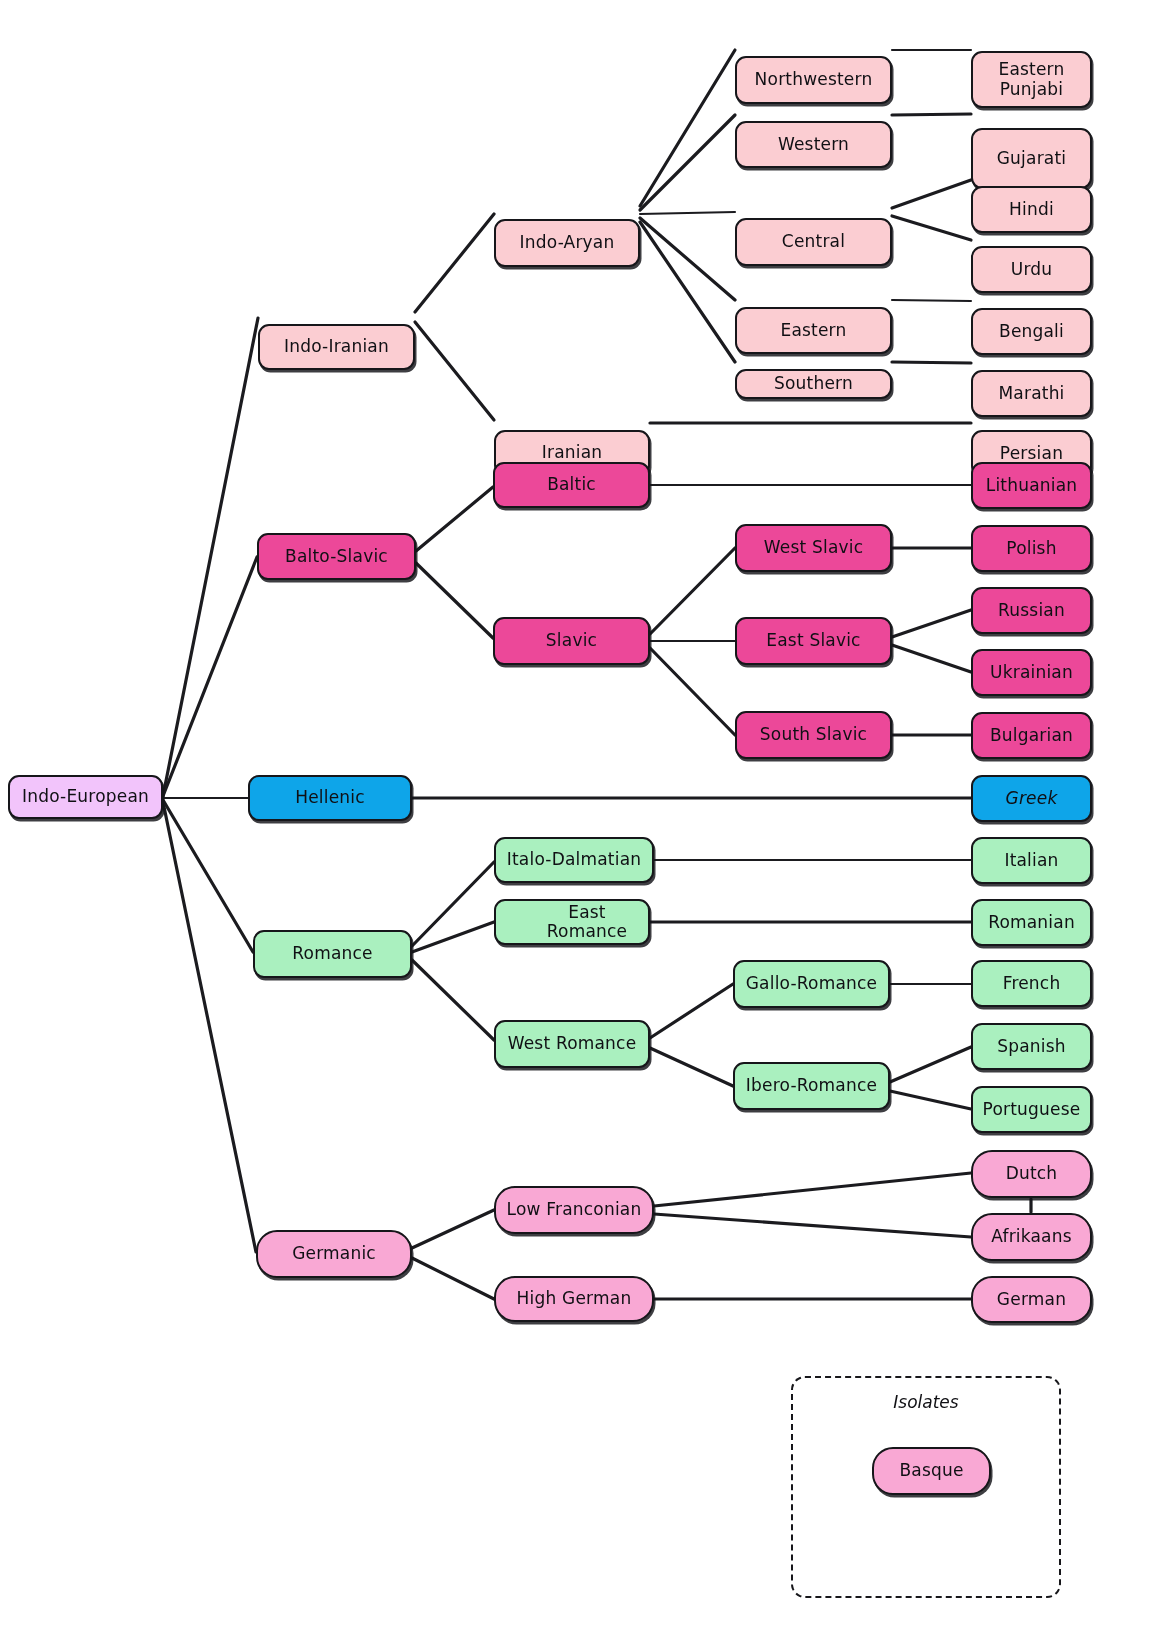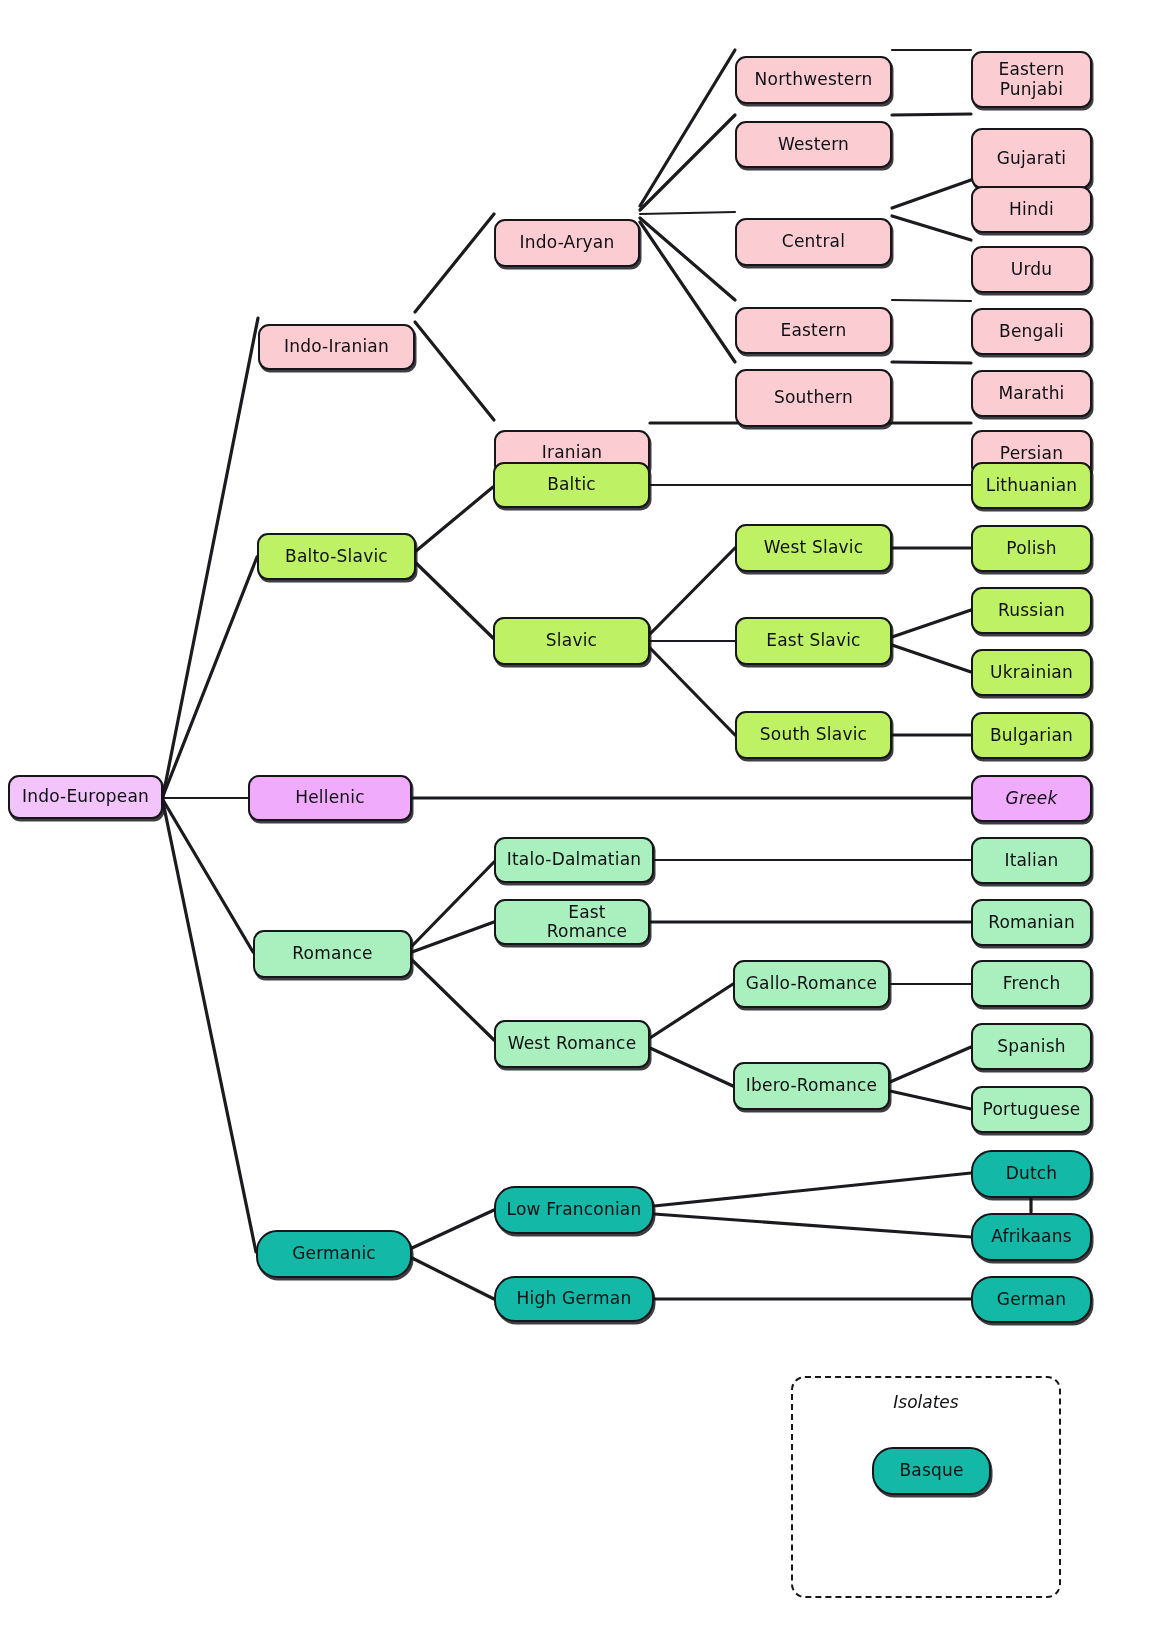--- a/index.html
+++ b/index.html
@@ -51,24 +51,24 @@
     font-family: "DejaVu Sans", sans-serif;
     padding: 0 6px;
   }
   .node .lbl {
     display: block;
     width: 100%;
     white-space: pre-line;
   }
   .c-root   { background: #f2c4fb; }
   .c-pink   { background: #fbcdd2; margin-top: 30px; }
-  .c-orange { background: #bef264; }
-  .c-yellow { background: #f0abfc; }
+  .c-orange { background: #ec4899; }
+  .c-yellow { background: #0ea5e9; }
   .c-green  { background: #aaf0bf; }
-  .c-blue   { background: #14b8a6; border-radius: 21px; }
+  .c-blue   { background: #f9a8d4; border-radius: 21px; }
 
   
   .subgraph {
     position: absolute;
     box-sizing: border-box;
     border: 2.6px dashed #16161a;
     border-radius: 14px;
     background: transparent;
   }
   .subgraph-title {
@@ -199,21 +199,21 @@
   </div>
   <div class="node c-pink" style="left:735px; top:91px; width:157px; height:47px;">
     <span class="lbl">Western</span>
   </div>
   <div class="node c-pink" style="left:735px; top:188px; width:157px; height:48px;">
     <span class="lbl">Central</span>
   </div>
   <div class="node c-pink" style="left:735px; top:277px; width:157px; height:47px;">
     <span class="lbl">Eastern</span>
   </div>
-  <div class="node c-pink" style="left:735px; top:339px; width:157px; height:58px;">
+  <div class="node c-pink" style="left:735px; top:339px; width:157px; height:30px;">
     <span class="lbl">Southern</span>
   </div>
   <div class="node c-orange" style="left:735px; top:524px; width:157px; height:48px;">
     <span class="lbl">West Slavic</span>
   </div>
   <div class="node c-orange" style="left:735px; top:617px; width:157px; height:48px;">
     <span class="lbl">East Slavic</span>
   </div>
   <div class="node c-orange" style="left:735px; top:711px; width:157px; height:48px;">
     <span class="lbl">South Slavic</span>

